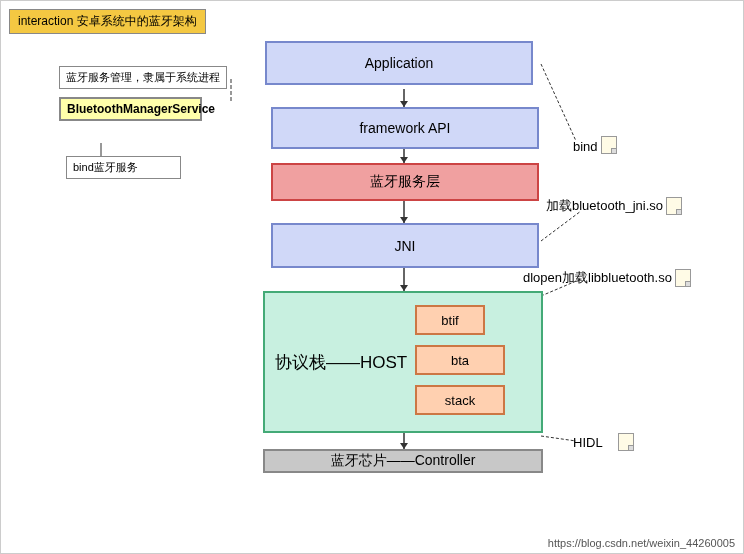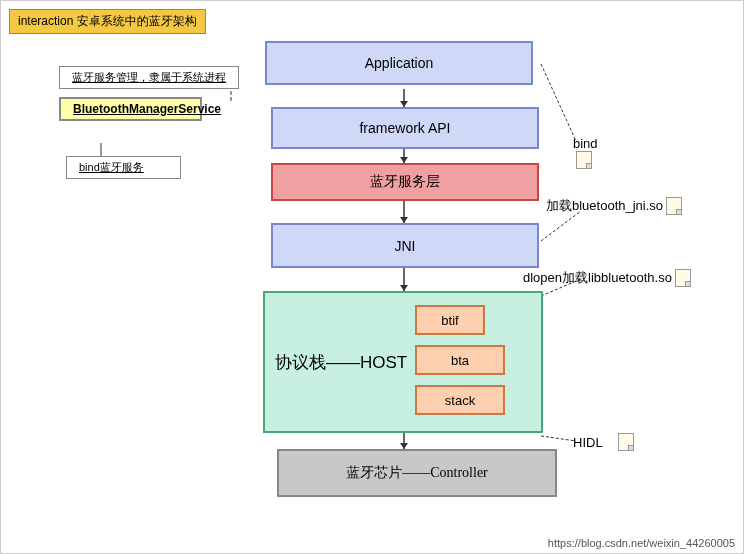--- a/index.html
+++ b/index.html
@@ -27,24 +27,23 @@
       border: 1px solid #888;
       padding: 3px 8px;
       font-size: 12px;
       color: #000;
     }
     
     .annotation-box {
       position: absolute;
       border: 1px solid #888;
       background: #fff;
-      padding: 3px 12px;
+      padding: 3px 6px;
       font-size: 11px;
       color: #000;
-      text-decoration: underline;
     }
     .annotation-box.yellow {
       background: #ffffaa;
       border: 2px solid #888;
       font-size: 12px;
       font-weight: bold;
     }
     
     .layer-box {
       position: absolute;
@@ -172,25 +171,25 @@
       <span>btif</span>
     </div>
     <div class="inner-box" style="position:absolute; top:52px; left:150px; width:90px; height:30px;">
       <span>bta</span>
     </div>
     <div class="inner-box" style="position:absolute; top:92px; left:150px; width:90px; height:30px;">
       <span>stack</span>
     </div>
   </div>
 
-  <div class="layer-box layer-chip" style="top:448px; left:276px; width:280px; height:48px;font-family:Liberation Serif, serif;">
+  <div class="layer-box layer-chip" style="top:448px; left:262px; width:280px; height:24px;">
     <span>蓝牙芯片——Controller</span>
   </div>
 
-  <div style="position:absolute; top:135px; left:572px; display:flex; align-items:flex-start;flex-direction:column;">
+  <div style="position:absolute; top:135px; left:572px; display:flex; align-items:flex-end;">
     <span>bind</span>
     <span style="display:inline-block; width:16px; height:18px; background:#fffbe6; border:1px solid #999; margin-left:3px; position:relative;">
       <span style="position:absolute; bottom:0; right:0; width:5px; height:5px; background:#ddd; border-left:1px solid #999; border-top:1px solid #999;"></span>
     </span>
   </div>
 
   <div style="position:absolute; top:196px; left:545px; display:flex; align-items:center;">
     <span>加载bluetooth_jni.so</span>
     <span style="display:inline-block; width:16px; height:18px; background:#fffbe6; border:1px solid #999; margin-left:3px; position:relative;">
       <span style="position:absolute; bottom:0; right:0; width:5px; height:5px; background:#ddd; border-left:1px solid #999; border-top:1px solid #999;"></span>

